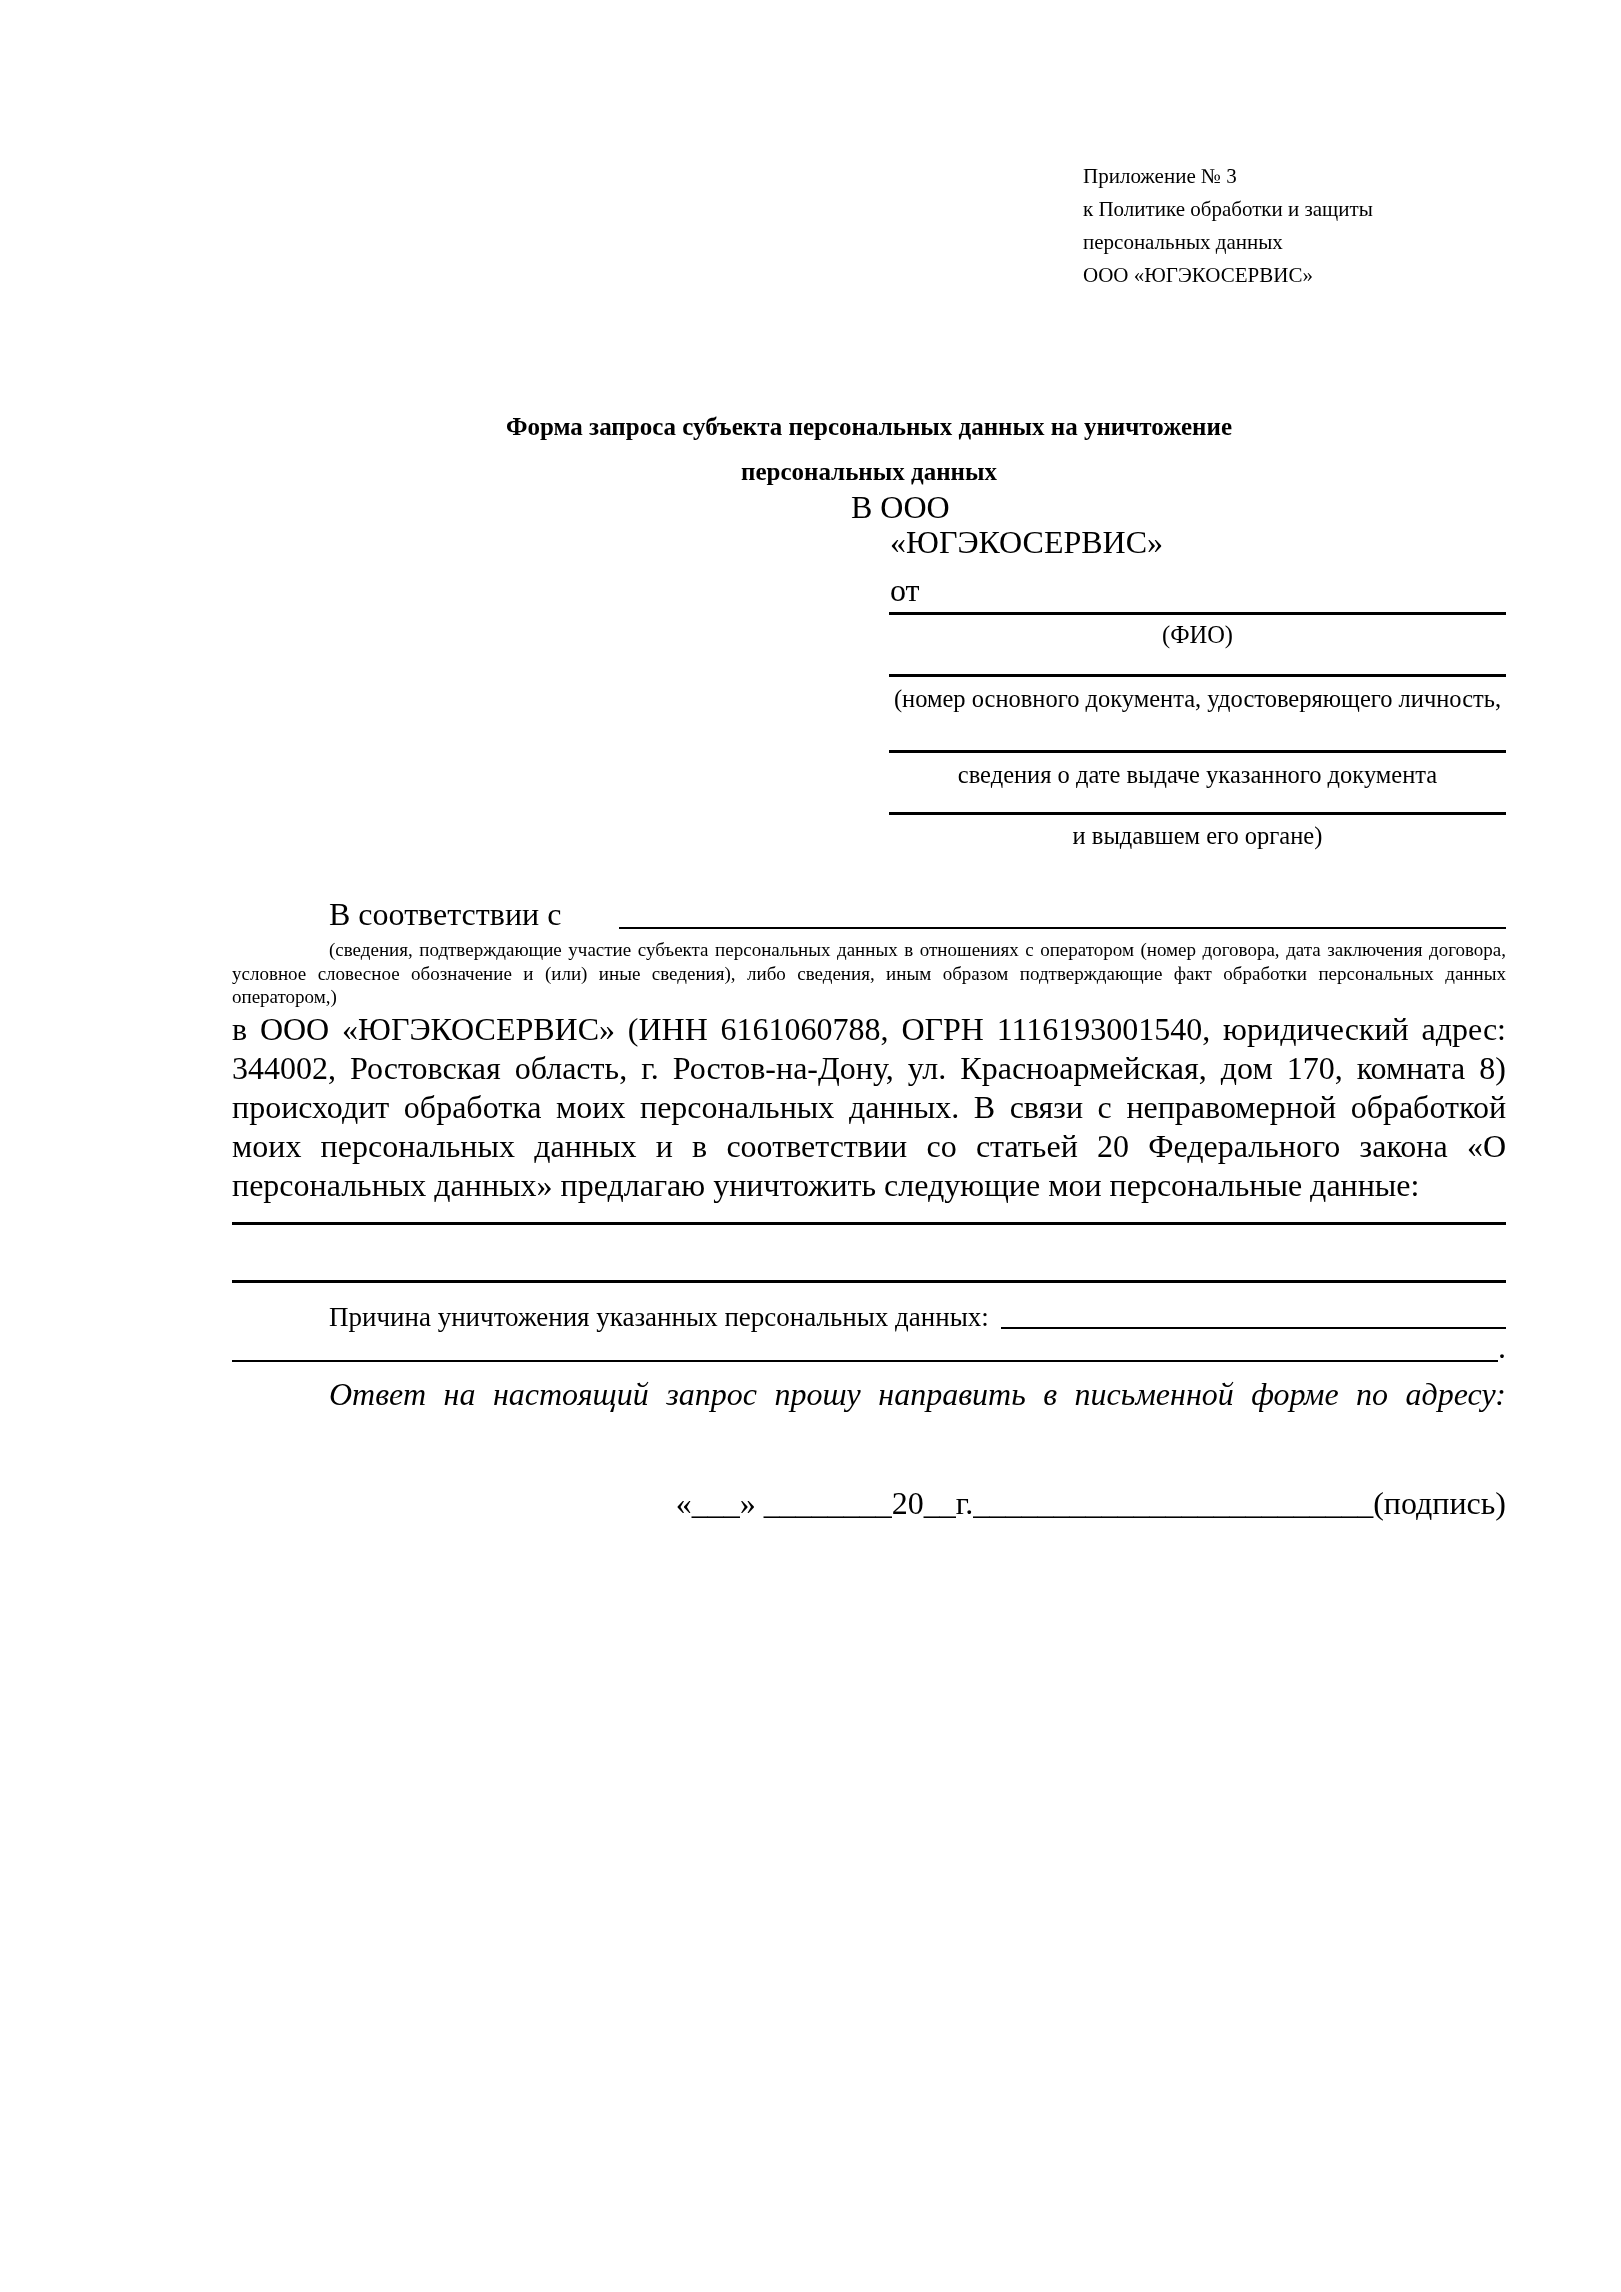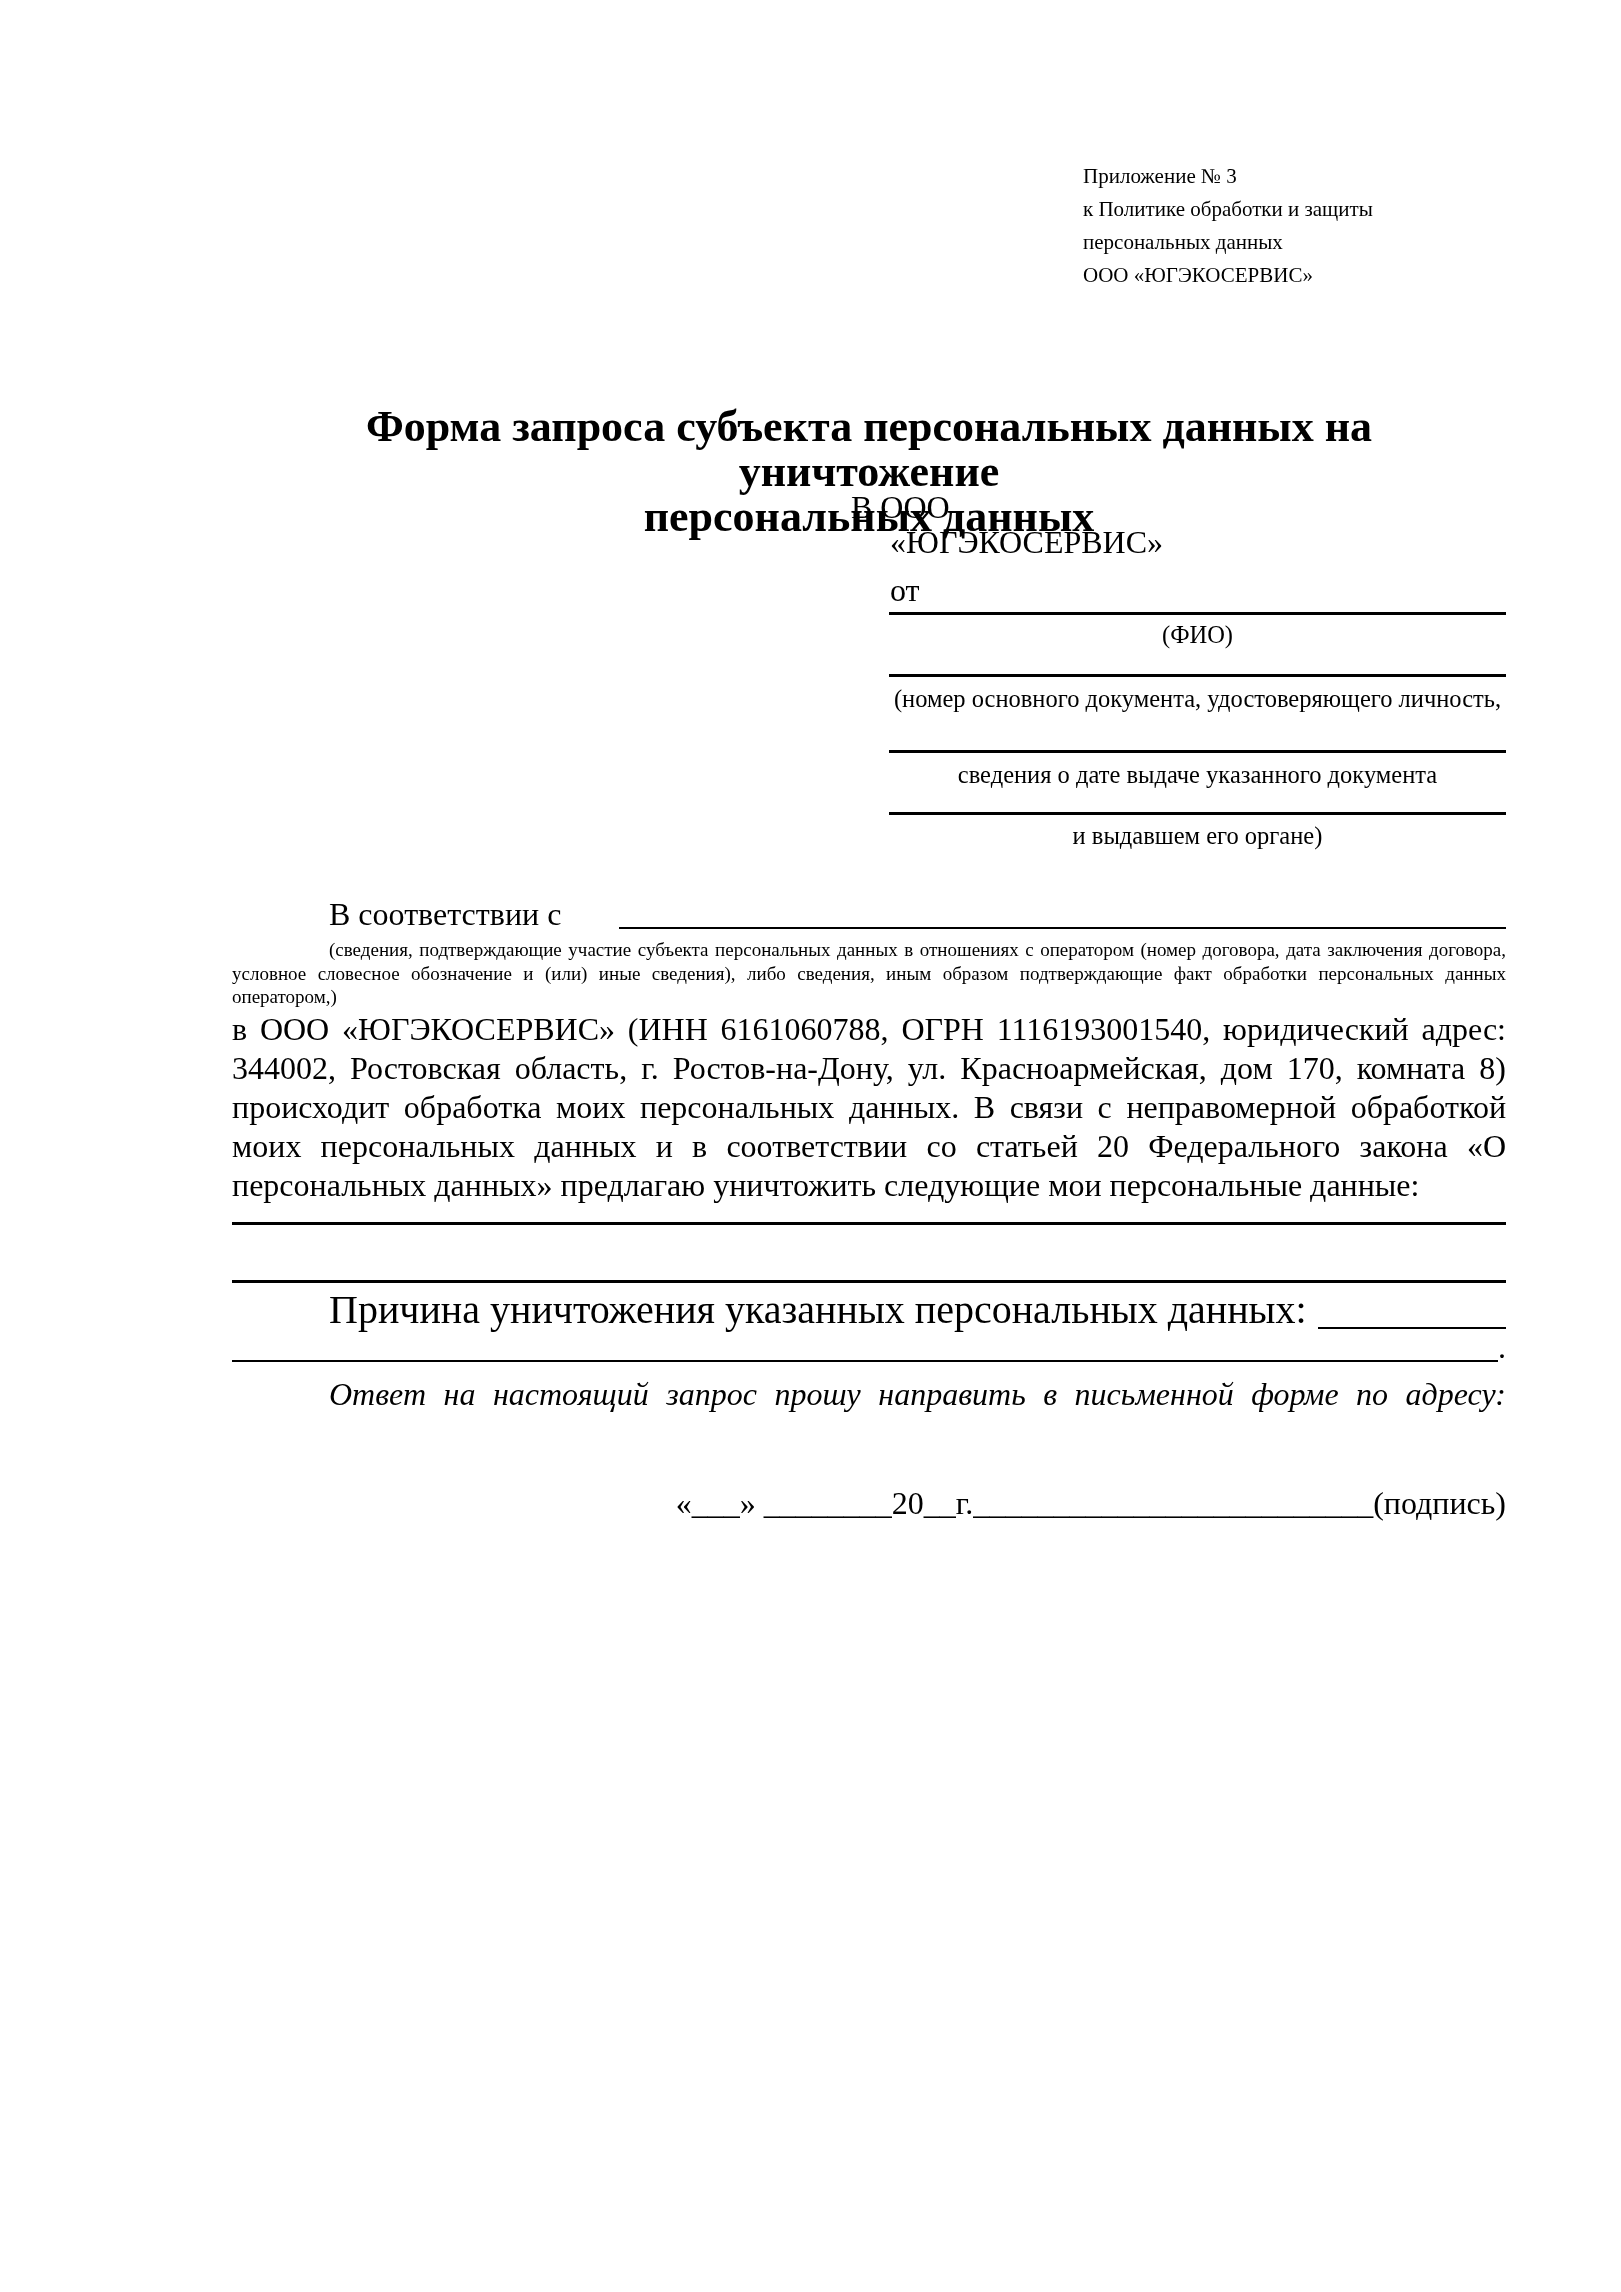--- a/index.html
+++ b/index.html
@@ -28,21 +28,21 @@
   }
 
   
   .title {
     position: absolute;
     left: 232px;
     top: 404px;
     width: 1274px;
     text-align: center;
     font-weight: 700;
-    font-size: 44px;
+    font-size: 25px;
     line-height: 45px;
   }
 
   .body-font { font-size: 32px; line-height: 39px; }
 
   .to-prefix   { position: absolute; left: 851px; top: 488px; }
   .org-name    { position: absolute; left: 890px; top: 523px; }
   .from-label  { position: absolute; left: 890px; top: 571px; }
 
   
@@ -116,21 +116,21 @@
   }
 
   .reason {
     position: absolute;
     left: 232px;
     top: 1294px;
     width: 1274px;
     height: 39px;
     display: flex;
     align-items: flex-end;
-    font-size: 40px;
+    font-size: 27px;
   }
   .reason .txt { margin-left: 97px; white-space: pre; }
 
   .periodrow {
     position: absolute;
     left: 232px;
     top: 1329px;
     width: 1274px;
     height: 37px;
     display: flex;

